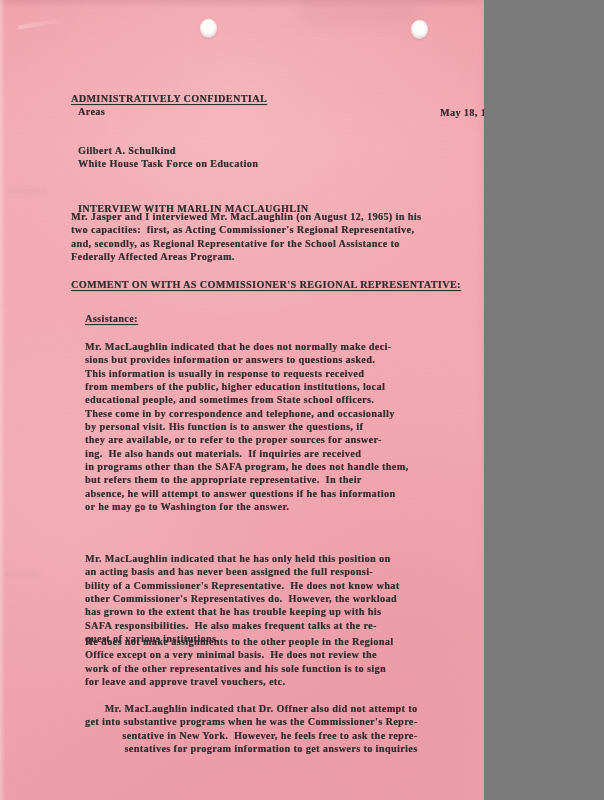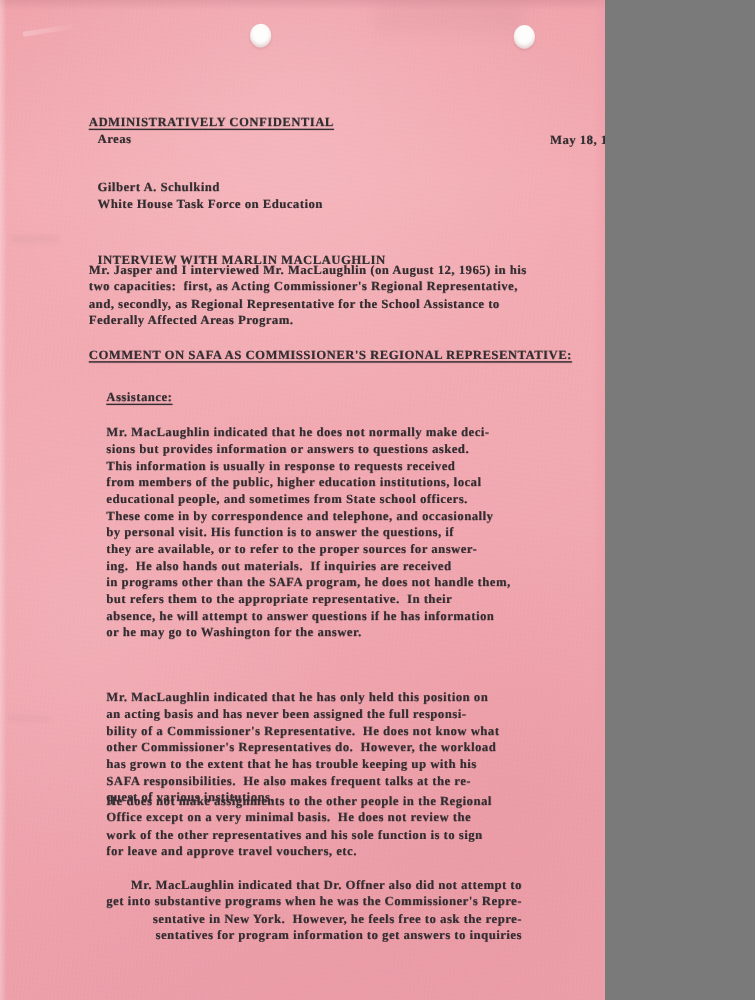--- a/index.html
+++ b/index.html
@@ -200,21 +200,21 @@
   <div class="typed bold" id="recipient-block">Gilbert A. Schulkind
 White House Task Force on Education</div>
 
   <div class="typed bold" id="interview-title">INTERVIEW WITH MARLIN MACLAUGHLIN</div>
 
   <div class="typed bold" id="intro-paragraph">Mr. Jasper and I interviewed Mr. MacLaughlin (on August 12, 1965) in his
 two capacities:  first, as Acting Commissioner's Regional Representative,
 and, secondly, as Regional Representative for the School Assistance to
 Federally Affected Areas Program.</div>
 
-  <div class="typed bold underline" id="section-heading">COMMENT ON SAFA AS COMMISSIONER'S REGIONAL REPRESENTATIVE:</div>
+  <div class="typed bold underline" id="section-heading">COMMENT ON WITH AS COMMISSIONER'S REGIONAL REPRESENTATIVE:</div>
 
   <div class="typed bold underline" id="functions-heading">Assistance:</div>
 
   <div class="typed bold" id="para-functions">Mr. MacLaughlin indicated that he does not normally make deci-
 sions but provides information or answers to questions asked.
 This information is usually in response to requests received
 from members of the public, higher education institutions, local
 educational people, and sometimes from State school officers.
 These come in by correspondence and telephone, and occasionally
 by personal visit. His function is to answer the questions, if

